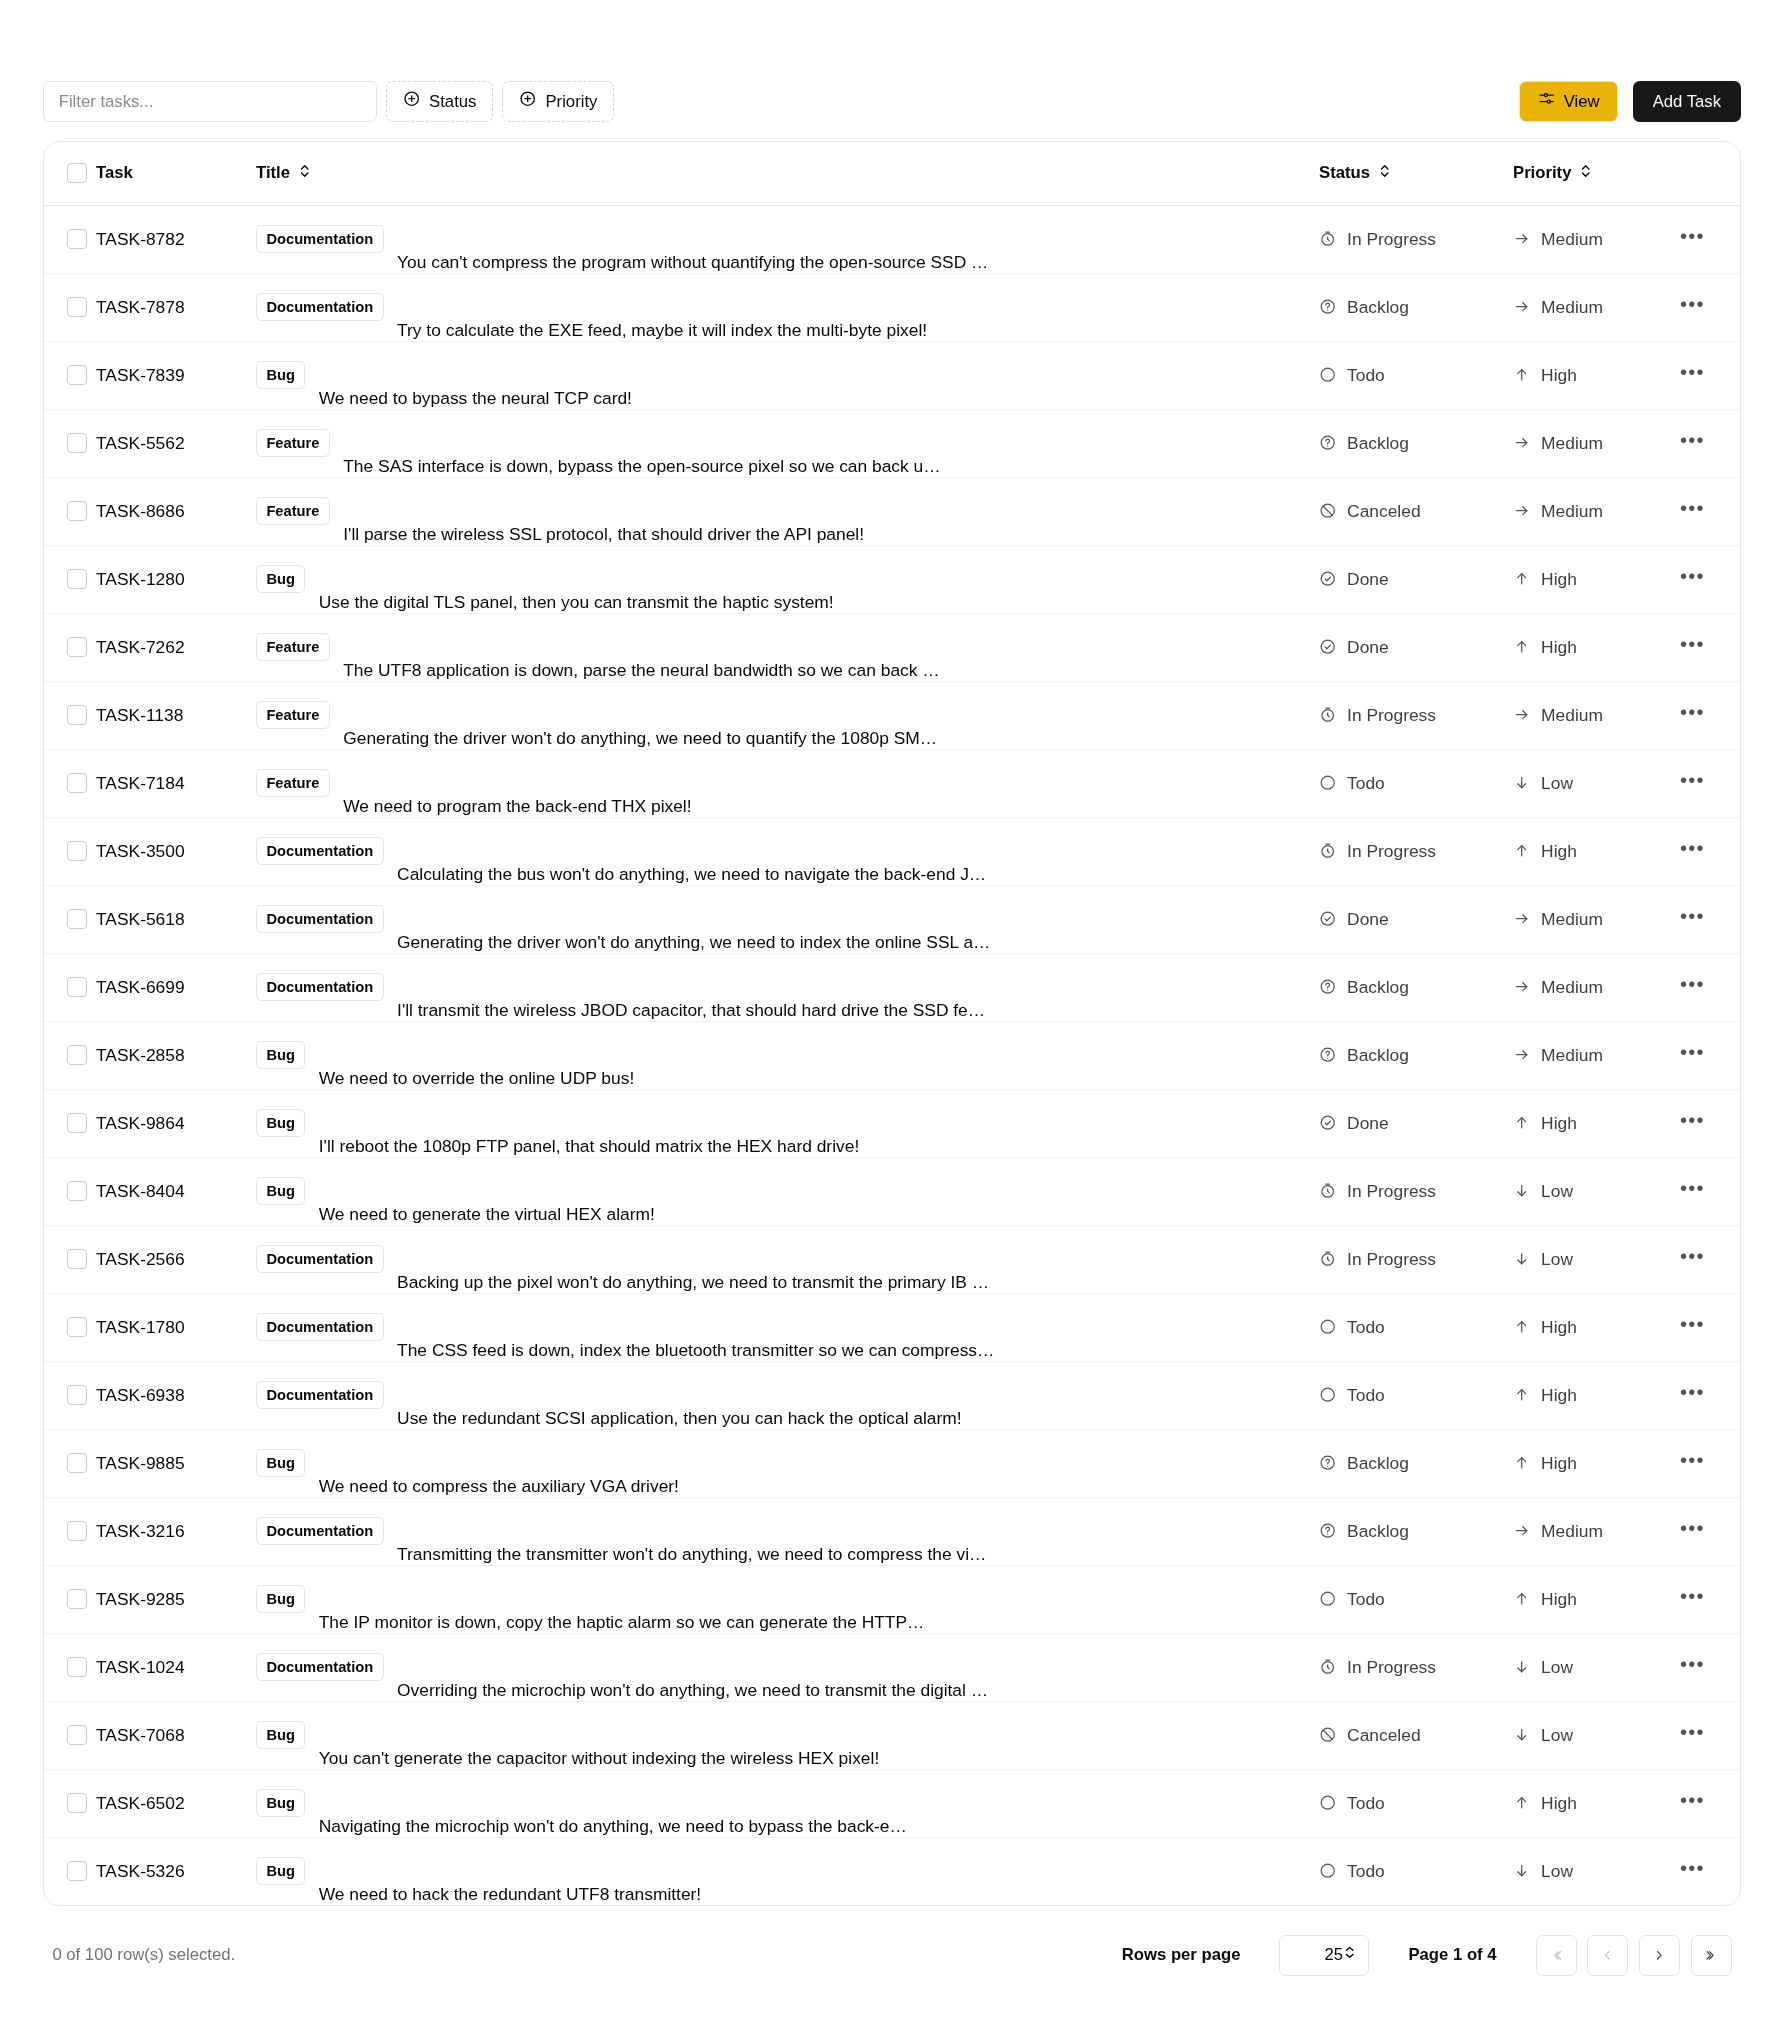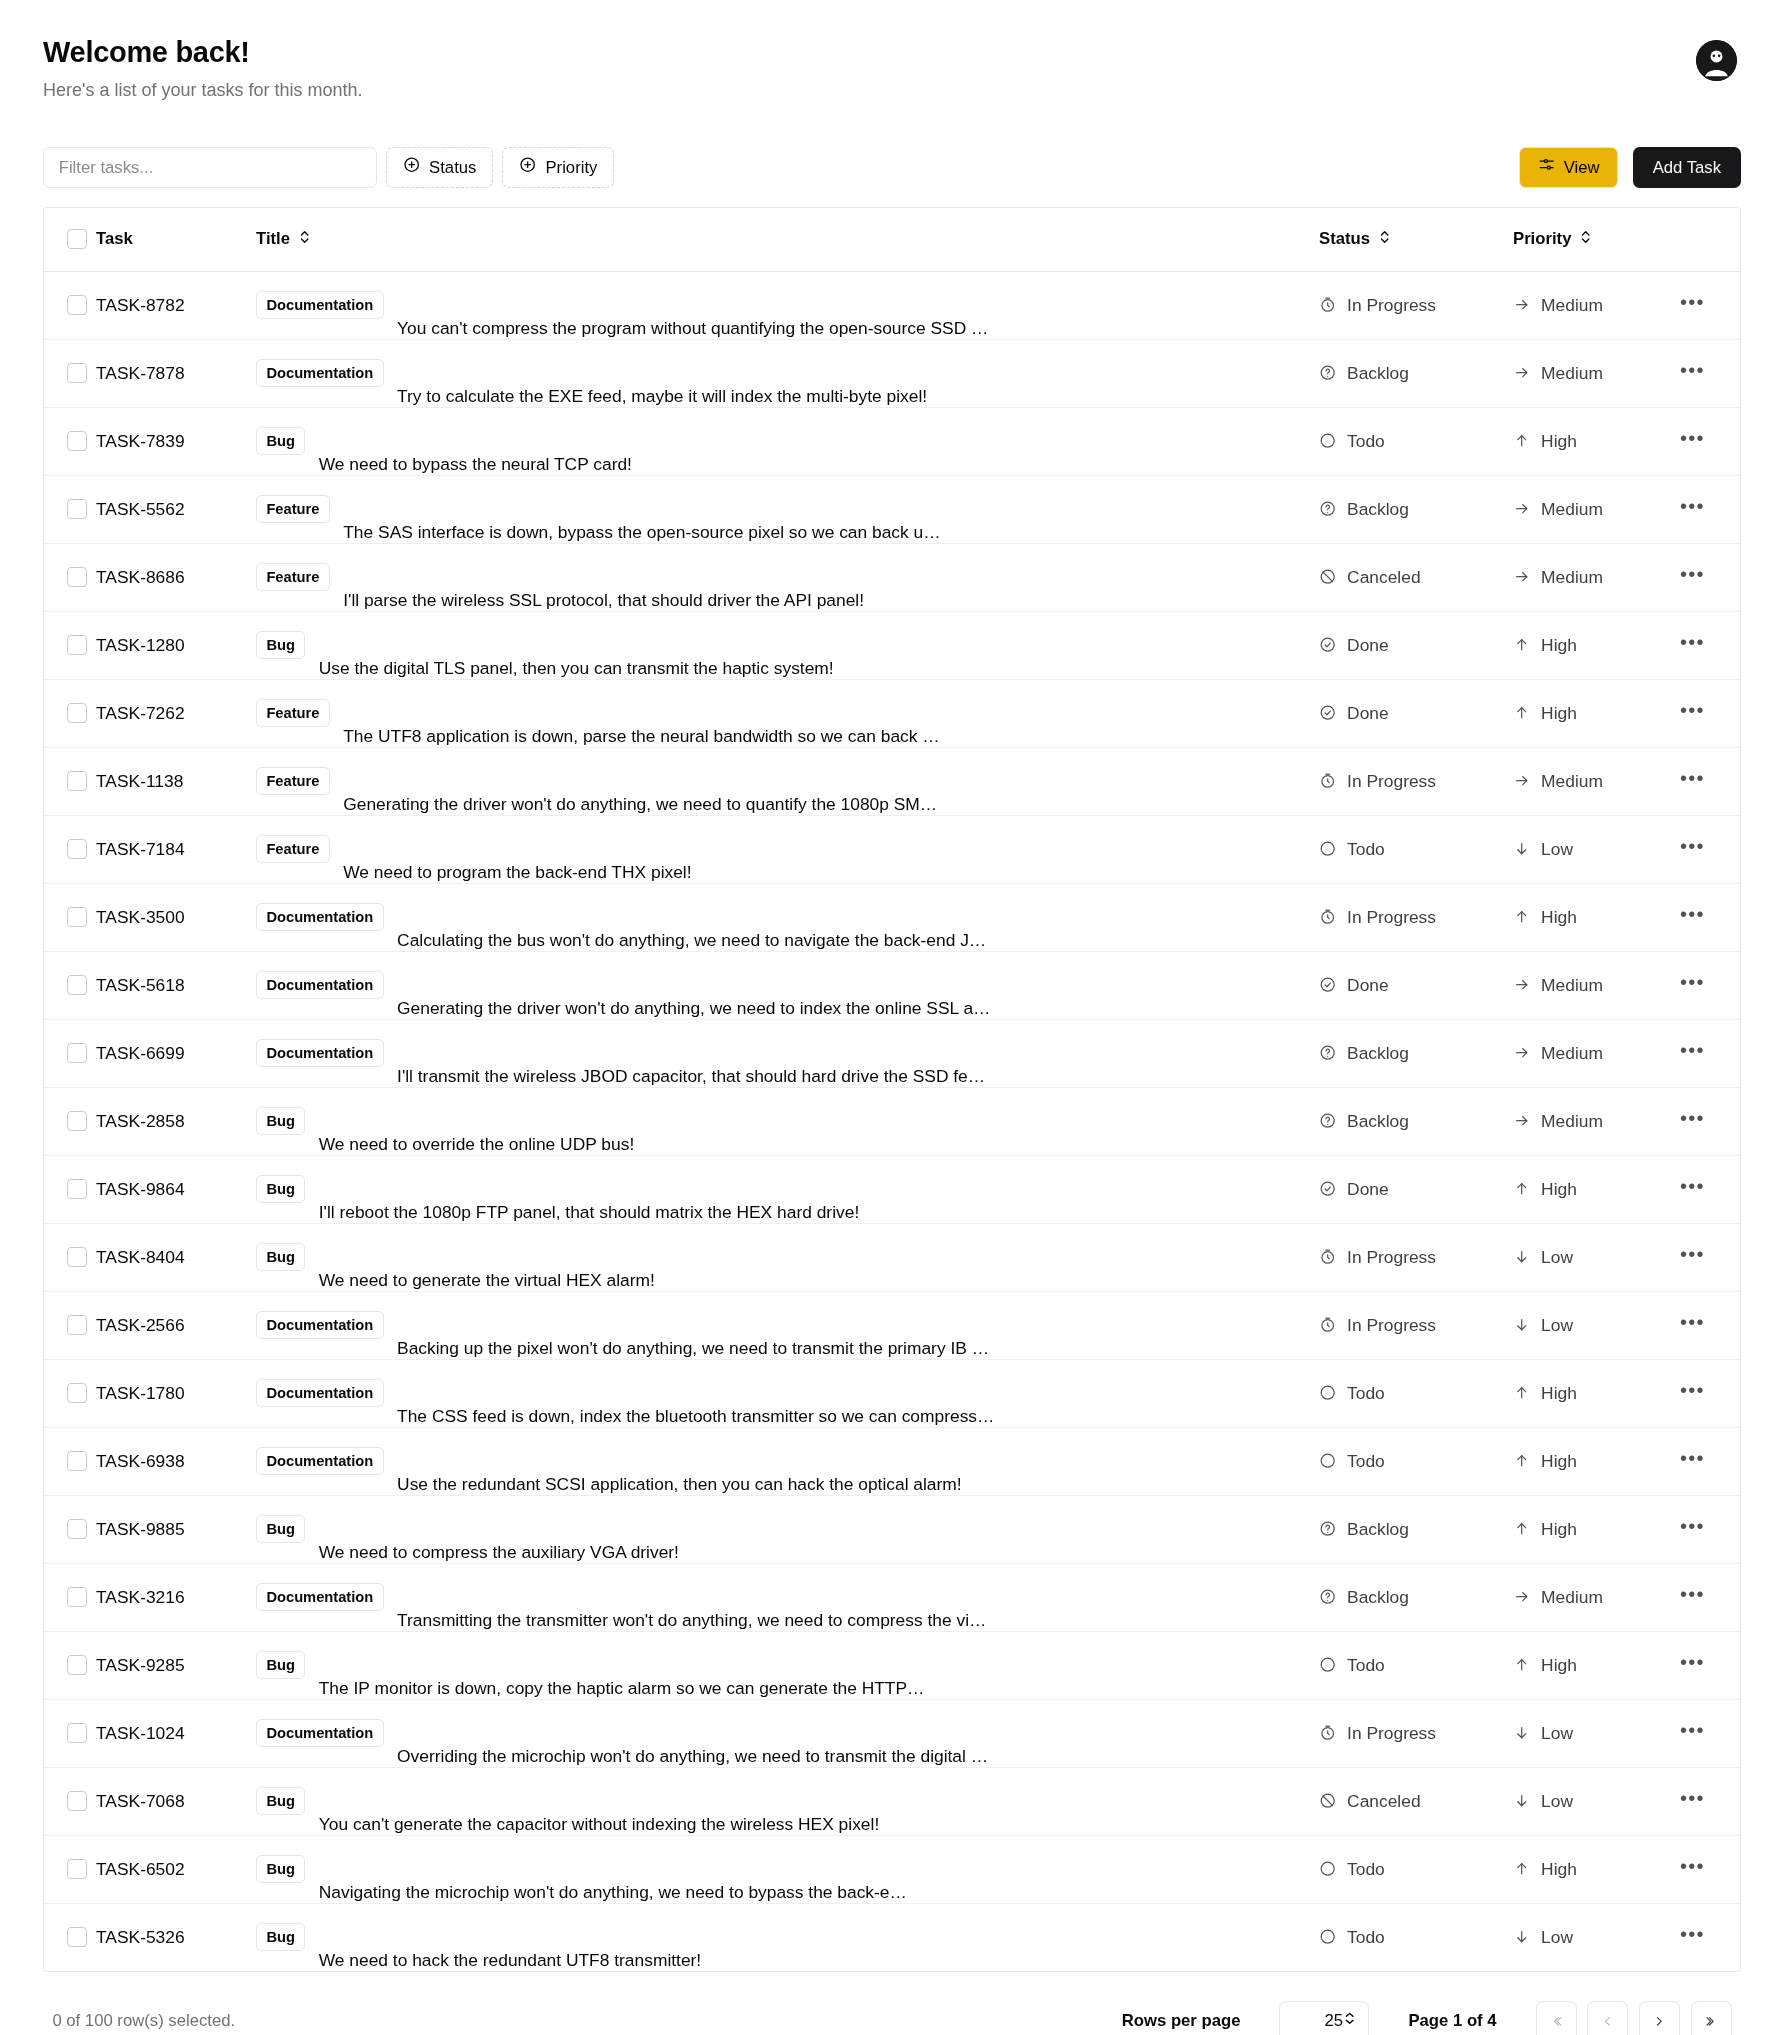--- a/index.html
+++ b/index.html
@@ -114,21 +114,21 @@
     font-weight: 500;
     padding: 0 20px;
     cursor: pointer;
     font-family: "Liberation Sans", sans-serif;
   }
 
   
   .table-wrap {
     margin-top: 19px;
     border: 1px solid #e8e8eb;
-    border-radius: 4px;
+    border-radius: 16px;
     overflow: hidden;
   }
   table {
     width: 100%;
     border-collapse: collapse;
     table-layout: fixed;
   }
   th, td {
     text-align: left;
     vertical-align: middle;
@@ -257,35 +257,20 @@
     font-size: 16px; color: #3f3f46;
     cursor: pointer;
   }
   .pg-btn.disabled { color: #bdbdc4; }
 </style>
 </head>
 <body>
 
 <div class="page">
 
-  <div class="header">
-    <div>
-      <h1 class="welcome-title">Welcome back!</h1>
-      <p class="welcome-sub">Here's a list of your tasks for this month.</p>
-    </div>
-    <div class="avatar">
-      <svg width="41" height="41" viewBox="0 0 62 62" aria-hidden="true">
-        <circle cx="31" cy="31" r="31" fill="#18181b"></circle>
-        <circle cx="31" cy="25" r="9" fill="#ffffff"></circle>
-        <path d="M14 55 C16 42 46 42 48 55 Z" fill="#ffffff"></path>
-        <circle cx="27" cy="24" r="2" fill="#18181b"></circle>
-        <circle cx="35" cy="24" r="2" fill="#18181b"></circle>
-      </svg>
-    </div>
-  </div>
 
   <div class="toolbar">
     <input class="filter-input" type="text" placeholder="Filter tasks..." style="">
     <button class="pill-btn">
       <span>
         <svg width="17.4" height="17.4" viewBox="0 0 24 24" fill="none" stroke="#09090b" stroke-width="1.8">
           <circle cx="12" cy="12" r="9.2"></circle>
           <path d="M12 8.2v7.6M8.2 12h7.6" stroke-linecap="round"></path>
         </svg>
       </span>

